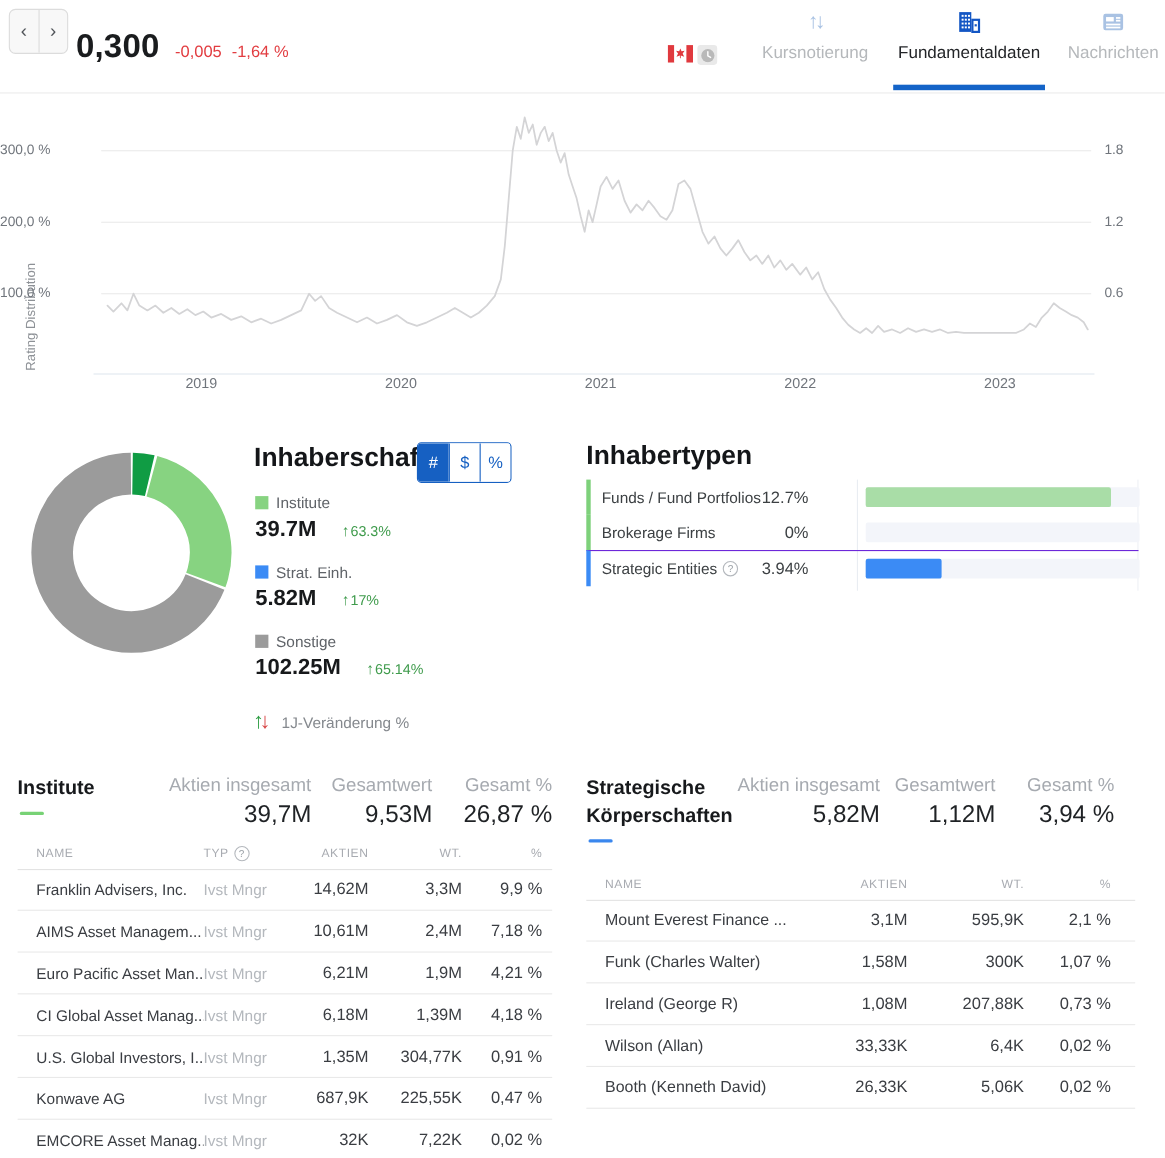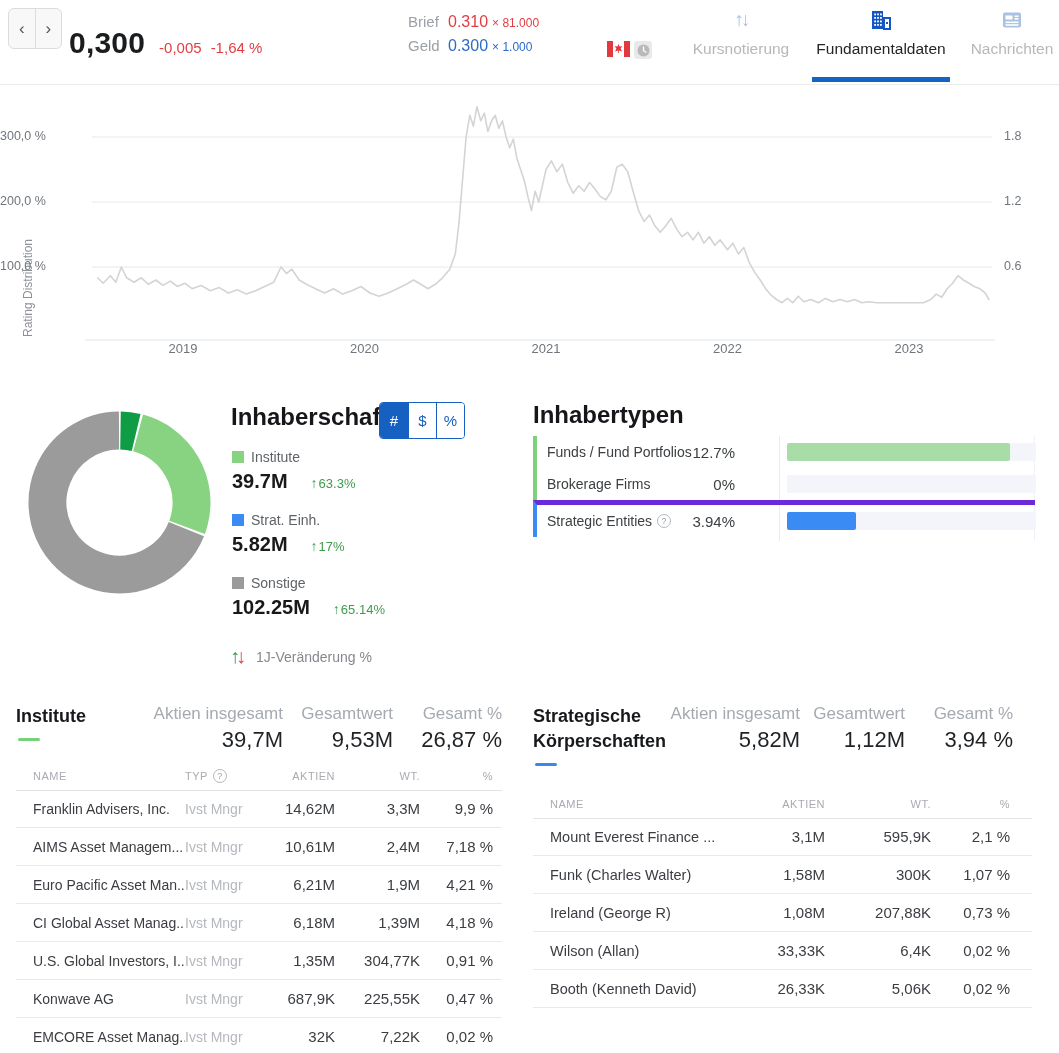--- a/index.html
+++ b/index.html
@@ -74,21 +74,21 @@
   .fn-up{color:#2f9e44;}
   .fn-down{color:#d84848;}
   .fn-text{font-size:14px;color:#85898e;padding-left:6px;}
 
   
   .types-title{position:absolute;left:533px;top:401px;font-size:24px;font-weight:bold;color:#141619;}
   .types{position:absolute;left:533px;top:436px;width:502px;}
   .types .vline{position:absolute;left:246px;top:0;bottom:-4px;width:1px;background:#e9edf2;}
   .types .vline2{position:absolute;left:501px;top:0;bottom:-4px;width:1px;background:#eef1f5;}
   .type-row{position:relative;display:flex;align-items:center;height:32px;border-left:4px solid #7ed17b;}
-  .type-row.sep{border-top:5px solid #6d28d9;}
+  .type-row.sep{border-top:1px solid #6d28d9;}
   .type-label{margin-left:10px;font-size:14px;color:#3c4043;display:flex;align-items:center;gap:5px;}
   .type-value{position:absolute;right:300px;font-size:15px;color:#3c4043;}
   .type-track{position:absolute;left:250px;width:249px;height:18px;background:#f3f5fa;border-radius:2px;}
   .type-fill{height:100%;border-radius:2px;}
   .qmark{display:inline-flex;align-items:center;justify-content:center;width:12px;height:12px;
     border:1px solid #b4b8bd;border-radius:50%;font-size:9px;color:#9aa0a6;cursor:pointer;}
 
   
   .tbl{position:absolute;top:698px;}
   .tbl-left{left:16px;width:486px;}
@@ -129,30 +129,20 @@
     <button class="nav-btn prev">‹</button>
     <button class="nav-btn">›</button>
   </div>
 
   <div class="price-row">
     <span class="big-price">0,300</span>
     <span class="chg chg-abs">-0,005</span>
     <span class="chg chg-pct">-1,64 %</span>
   </div>
 
-  <div class="quote">
-    <div class="qrow">
-      <span class="qlabel">Brief</span>
-      <span class="qval red"><span class="qprice">0.310</span><span class="qx">× 81.000</span></span>
-    </div>
-    <div class="qrow">
-      <span class="qlabel">Geld</span>
-      <span class="qval blue"><span class="qprice">0.300</span><span class="qx">× 1.000</span></span>
-    </div>
-  </div>
 
   <span class="flag">
     <svg width="23" height="16" viewBox="0 0 23 16">
       <rect x="0" y="0" width="6" height="16" fill="#e0393e"></rect>
       <rect x="6" y="0" width="11" height="16" fill="#ffffff"></rect>
       <rect x="17" y="0" width="6" height="16" fill="#e0393e"></rect>
       <path d="M11.5 3 L12.6 5.6 L15.4 5.2 L13.6 7.6 L15 10.6 L11.9 9.4 L11.9 12 L11.1 12 L11.1 9.4 L8 10.6 L9.4 7.6 L7.6 5.2 L10.4 5.6 Z" fill="#e0393e"></path>
     </svg>
   </span>
   <span class="clock">

